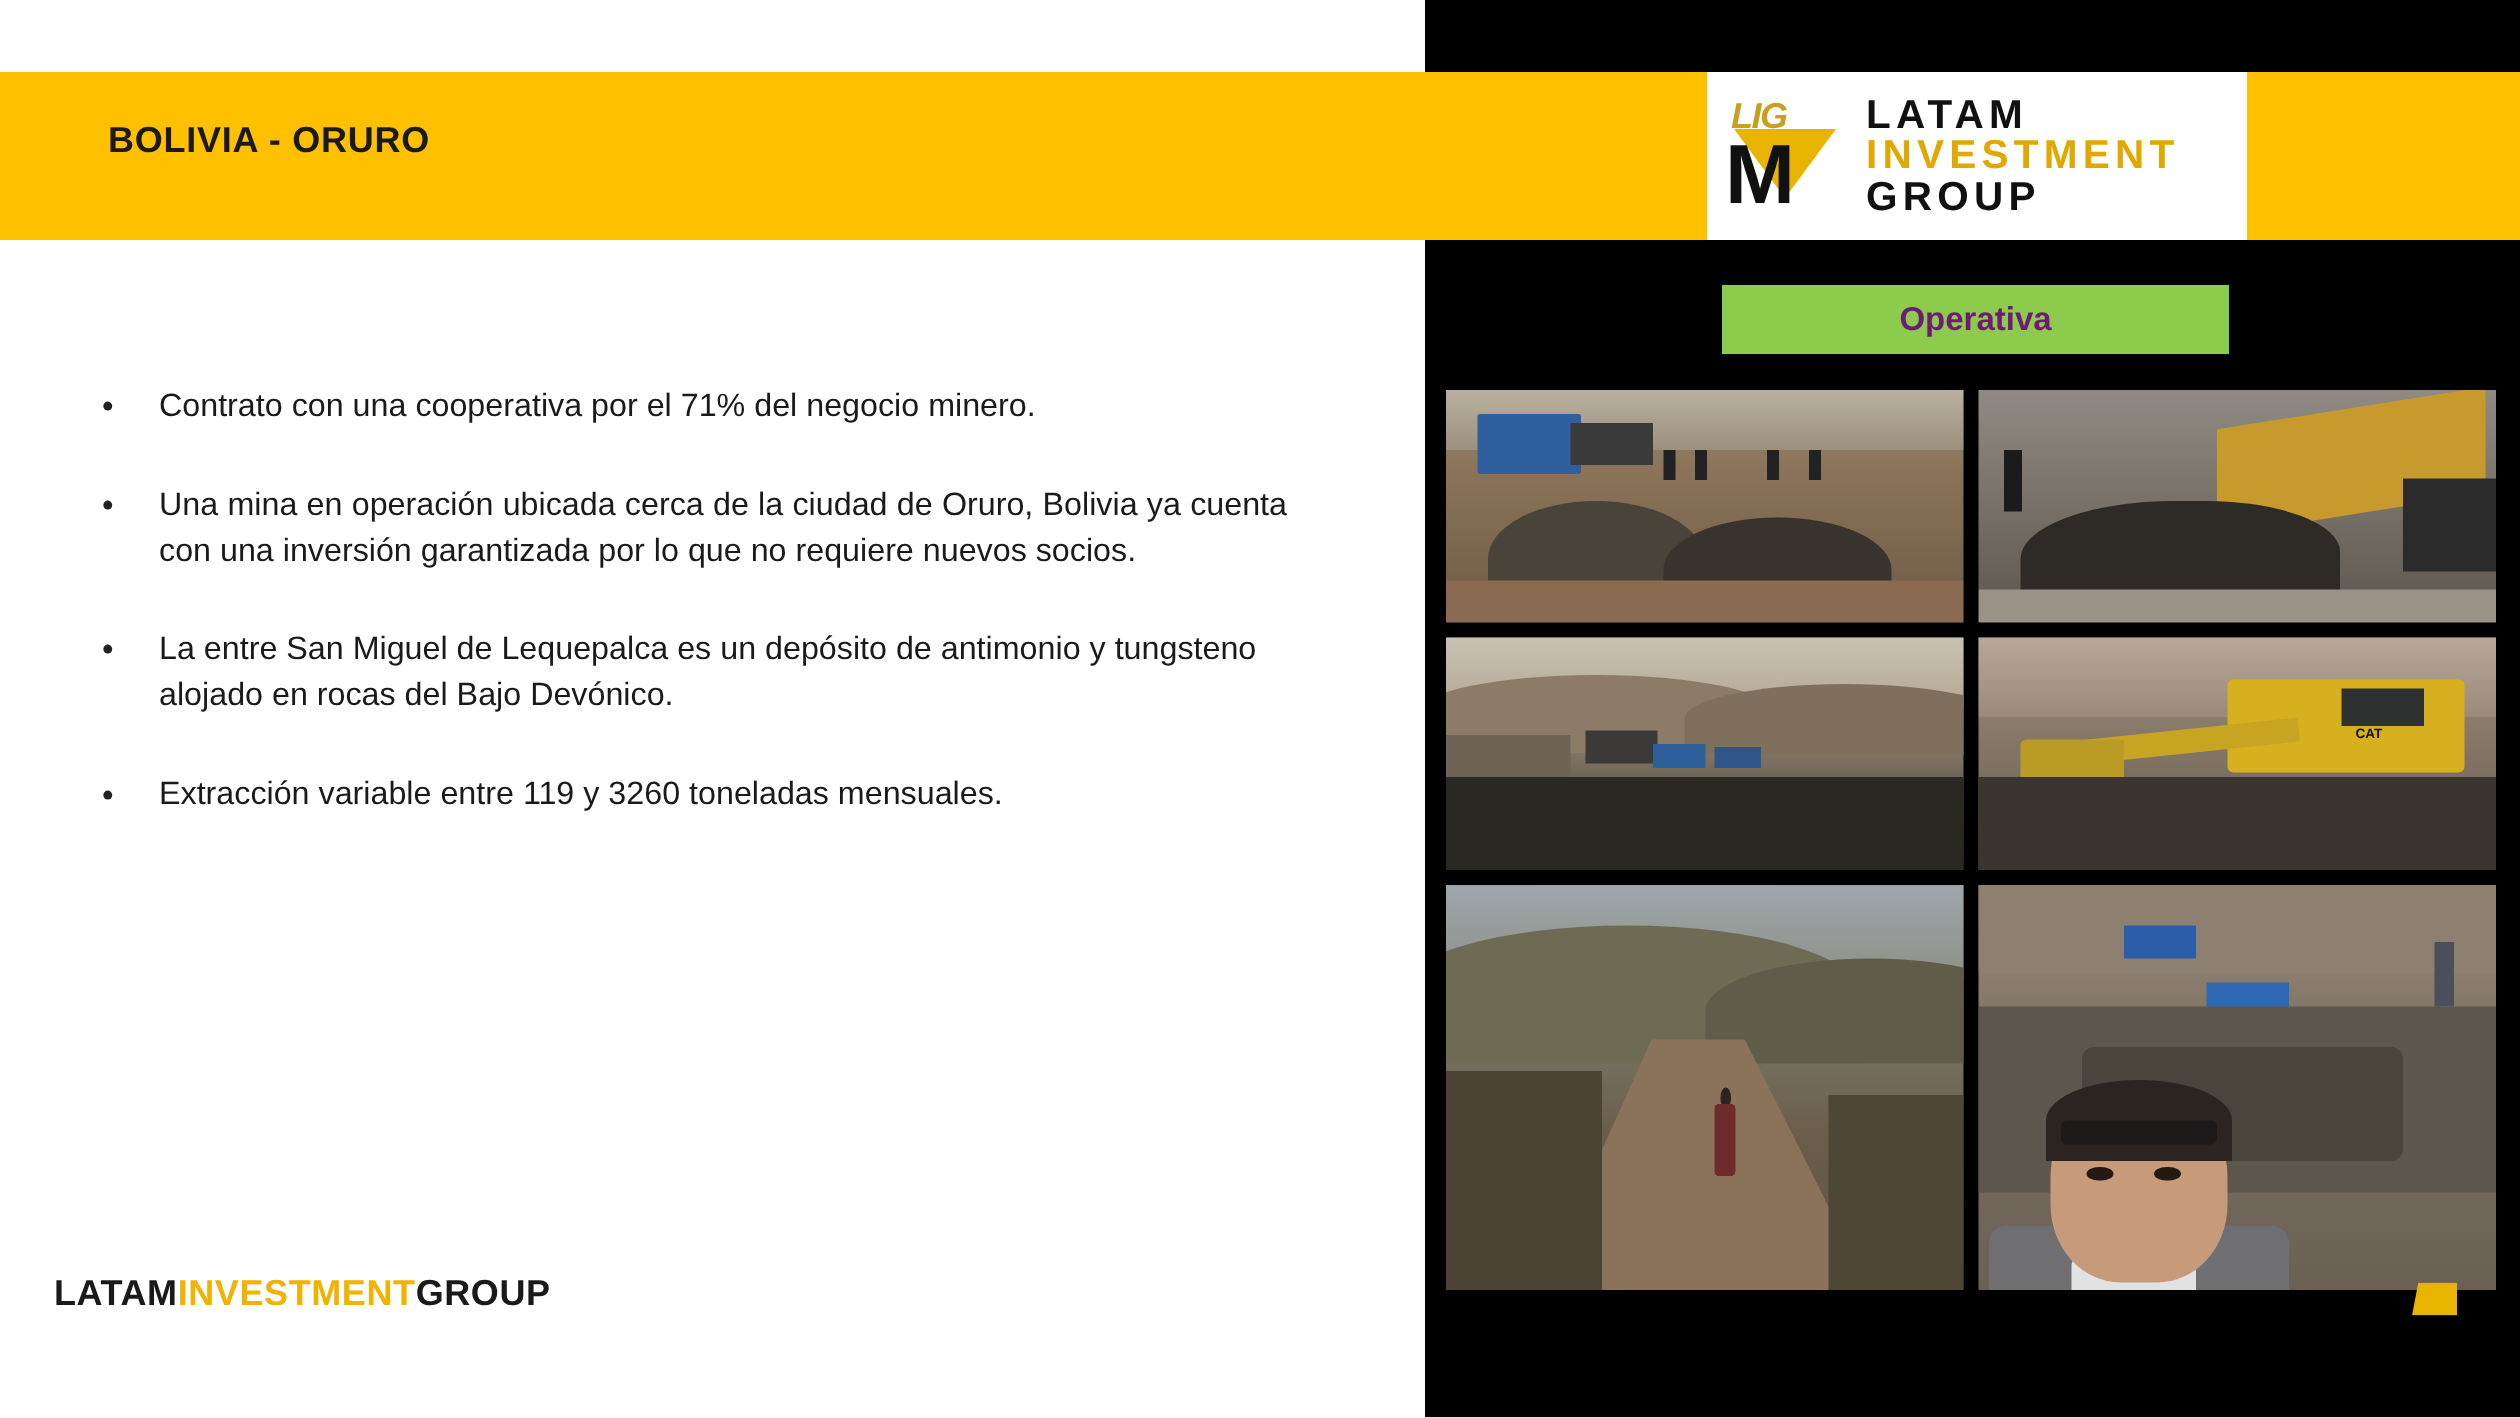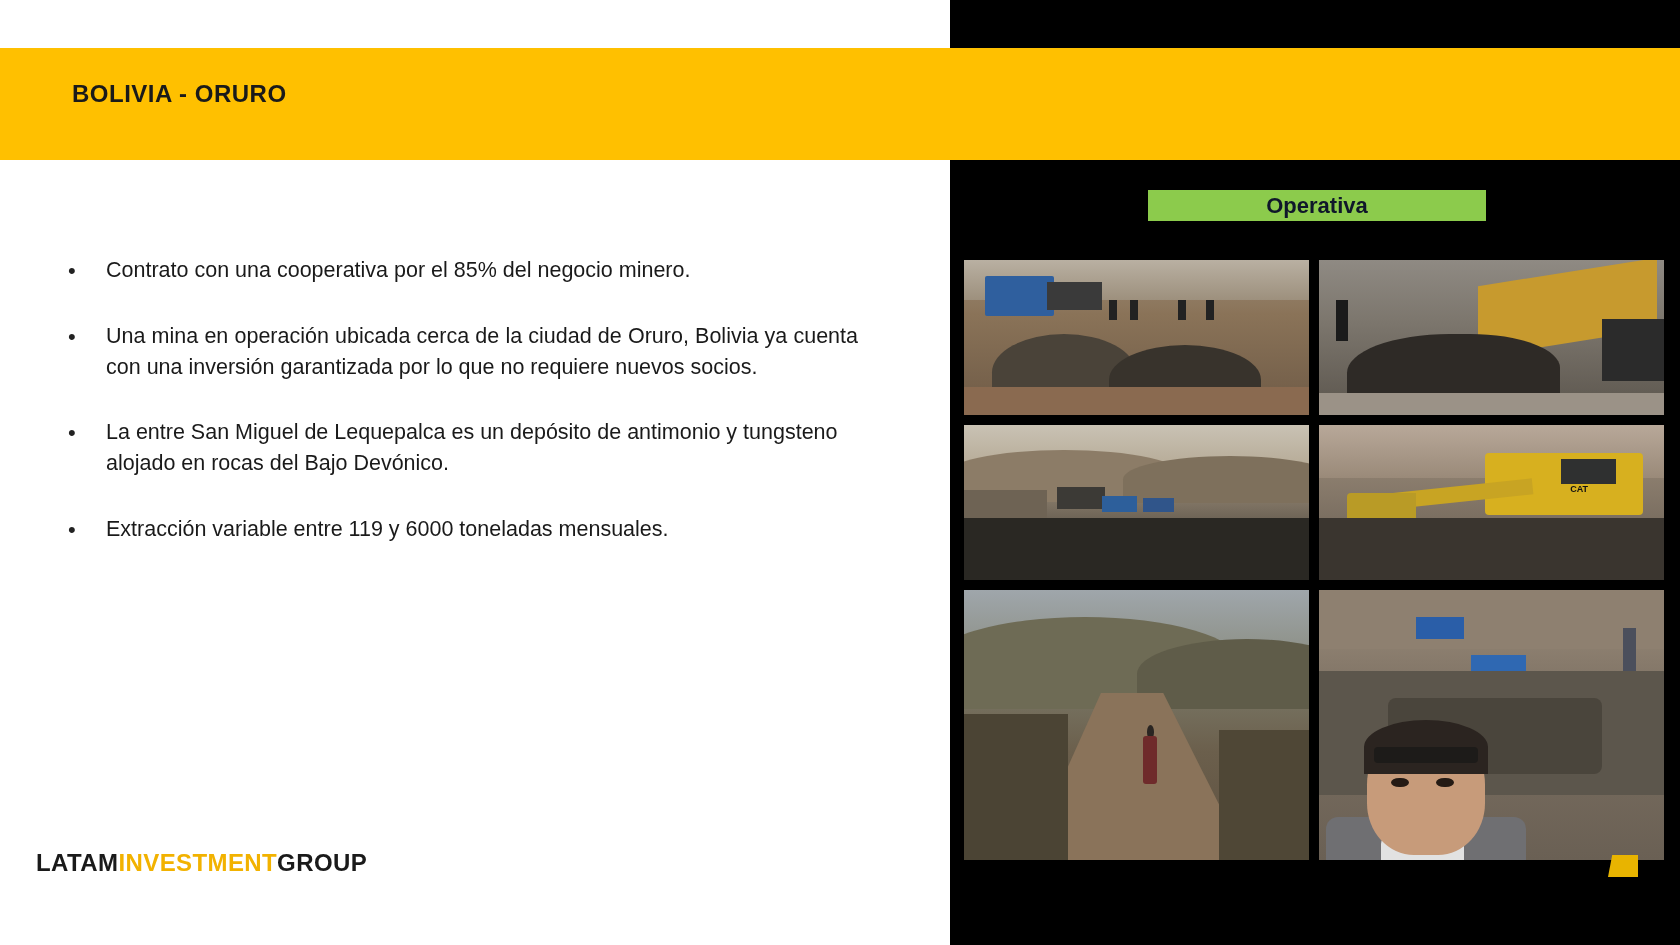--- a/index.html
+++ b/index.html
@@ -155,23 +155,23 @@
   .footer .f1 { color: #1a1a1a; }
   .footer .f2 { color: #F2B200; }
   .footer .f3 { color: #1a1a1a; }
 
   
   .operativa {
     position: absolute;
     left: 1148px;
     top: 190px;
     width: 338px;
-    height: 31px;
+    height: 46px;
     background: #8CCB4C;
-    color: #0f172a;
+    color: #701a75;
     font-size: 22px;
     font-weight: bold;
     display: flex;
     align-items: center;
     justify-content: center;
   }
 
   
   .photo-grid {
     position: absolute;
@@ -270,37 +270,49 @@
 </head>
 <body>
 
 <div class="slide">
 
   <div class="right-panel"></div>
 
   <div class="title-band"></div>
   <div class="slide-title">BOLIVIA - ORURO</div>
 
+  <div class="logo-box">
+    <div class="logo-mark">
+      <div class="lig-text">LIG</div>
+      <div class="tri"></div>
+      <div class="m-letter">M</div>
+    </div>
+    <div class="logo-words">
+      <div class="lw-latam">LATAM</div>
+      <div class="lw-invest">INVESTMENT</div>
+      <div class="lw-group">GROUP</div>
+    </div>
+  </div>
 
   <div class="bullets">
     <div class="bullet nojust">
       <div class="dot">•</div>
-      <div class="btxt">Contrato con una cooperativa por el 85% del negocio minero.</div>
+      <div class="btxt">Contrato con una cooperativa por el 71% del negocio minero.</div>
     </div>
     <div class="bullet">
       <div class="dot">•</div>
       <div class="btxt">Una mina en operación ubicada cerca de la ciudad de Oruro, Bolivia ya cuenta con una inversión garantizada por lo que no requiere nuevos socios.</div>
     </div>
     <div class="bullet nojust">
       <div class="dot">•</div>
       <div class="btxt">La entre San Miguel de Lequepalca es un depósito de antimonio y tungsteno alojado en rocas del Bajo Devónico.</div>
     </div>
     <div class="bullet nojust">
       <div class="dot">•</div>
-      <div class="btxt">Extracción variable entre 119 y 6000 toneladas mensuales.</div>
+      <div class="btxt">Extracción variable entre 119 y 3260 toneladas mensuales.</div>
     </div>
   </div>
 
   <div class="operativa">Operativa</div>
 
   <div class="photo-grid">
     <div class="photo p1">
       <div class="sky"></div>
       <div class="truck"></div>
       <div class="truckbed"></div>

